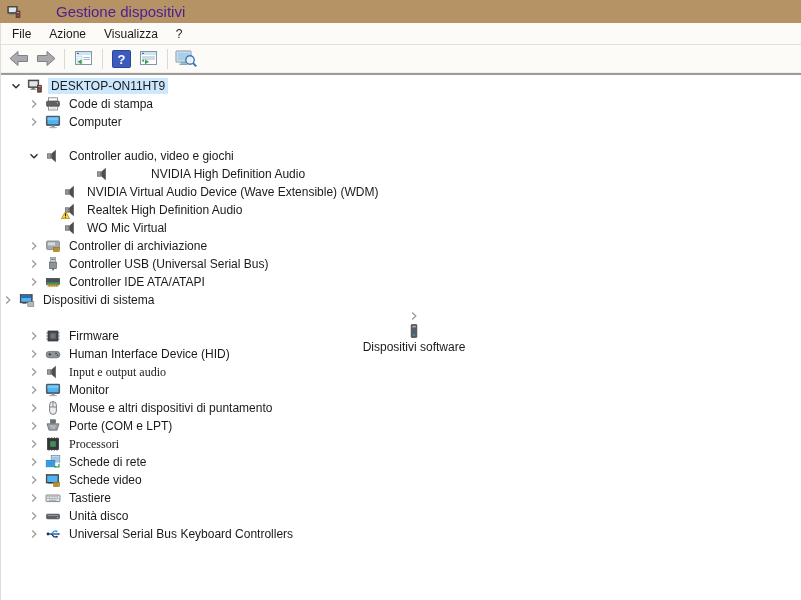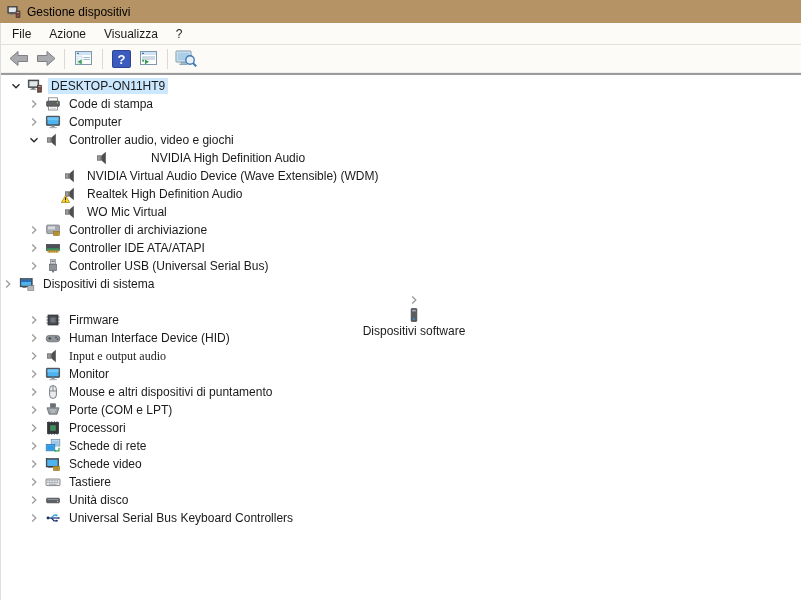--- a/index.html
+++ b/index.html
@@ -2,21 +2,21 @@
 <html><head>
 <meta charset="utf-8">
 <style>
   html,body{margin:0;padding:0;background:#fff;}
   .window{
     width:801px;height:600px;overflow:hidden;position:relative;
     font-family:"Liberation Sans",sans-serif;font-size:12px;color:#1a1a1a;background:#fff;
   }
   
   .titlebar{height:23px;display:flex;align-items:center;padding-left:7px;gap:6px;background:#b59364;}
-  .title-text{font-size:12px;color:#000000;}
+  .title-text{font-size:15px;color:#4c1d95;margin-left:29px;}
   
   .body{border-left:1px solid #dedede;box-sizing:border-box;height:577px;}
   
   .menubar{height:21px;display:flex;align-items:center;background:#fcfbf8;border-bottom:1px solid #e4e1db;padding-left:2px;}
   .menu-item{padding:2px 9px;cursor:default;}
   
   .toolbar{height:27px;display:flex;align-items:center;background:#fcfbf8;padding-left:5px;gap:2px;}
   .tb-btn{display:inline-flex;align-items:center;justify-content:center;width:25px;height:23px;}
   .tb-sep{width:1px;height:20px;background:#dcd9d4;margin:0 4px;flex:none;}
   .hr1{height:1px;background:#efede9;}
@@ -173,21 +173,21 @@
             <svg width="16" height="16" viewBox="0 0 16 16">
               <rect x="1.4" y="2.2" width="13.2" height="9.2" rx="0.6" fill="#3e4248" stroke="#2c2f33" stroke-width="0.6"></rect>
               <rect x="2.4" y="3.2" width="11.2" height="7.2" fill="#4fb3f0"></rect>
               <rect x="2.4" y="3.2" width="11.2" height="3" fill="#7fd0ff" opacity="0.7"></rect>
               <rect x="6.4" y="11.4" width="3.2" height="1.6" fill="#8b9096"></rect>
               <rect x="4.2" y="13" width="7.6" height="1.2" fill="#aeb3b9"></rect>
             </svg>
           </span>
           <span class="lbl">Computer</span>
         </div>
-        <div class="tree-row" style="padding-left: 26px;">
+        <div class="tree-row" style="padding-left: 26px; margin-top: 16px;">
           <span class="chev">
             <svg width="10" height="10" viewBox="0 0 10 10">
               <polyline points="1.5,3.2 5,6.8 8.5,3.2" fill="none" stroke="#262626" stroke-width="1.3"></polyline>
             </svg>
           </span>
           <span class="ic">
             <svg width="16" height="16" viewBox="0 0 16 16">
               <rect x="2.6" y="5.8" width="3.2" height="4.4" fill="#9b9b9b" stroke="#5c5c5c" stroke-width="0.7"></rect>
               <polygon points="6.2,5.8 10.8,1.8 10.8,14.2 6.2,10.2" fill="#4e4e4e"></polygon>
             </svg>
@@ -249,56 +249,56 @@
             <svg width="16" height="16" viewBox="0 0 16 16">
               <rect x="1.6" y="3" width="12.8" height="8.6" rx="1" fill="#a7abb0" stroke="#6e7378" stroke-width="0.7"></rect>
               <rect x="3" y="4.4" width="7" height="3" fill="#d7dadd"></rect>
               <rect x="8.6" y="9.4" width="5.8" height="4" fill="#caa23a" stroke="#8d6f1f" stroke-width="0.6"></rect>
               <line x1="9.8" y1="9.4" x2="9.8" y2="13.4" stroke="#8d6f1f" stroke-width="0.5"></line>
               <line x1="11.2" y1="9.4" x2="11.2" y2="13.4" stroke="#8d6f1f" stroke-width="0.5"></line>
               <line x1="12.6" y1="9.4" x2="12.6" y2="13.4" stroke="#8d6f1f" stroke-width="0.5"></line>
             </svg>
           </span>
           <span class="lbl">Controller di archiviazione</span>
+        </div>
+        <div class="tree-row" style="padding-left: 26px;">
+          <span class="chev">
+            <svg width="10" height="10" viewBox="0 0 10 10">
+              <polyline points="3.2,1.5 6.8,5 3.2,8.5" fill="none" stroke="#9b9b9b" stroke-width="1.3"></polyline>
+            </svg>
+          </span>
+          <span class="ic">
+            <svg width="16" height="16" viewBox="0 0 16 16">
+              <rect x="5.4" y="1.6" width="5.2" height="4.6" fill="#cfd3d7" stroke="#84898e" stroke-width="0.7"></rect>
+              <rect x="6.6" y="2.6" width="1.2" height="1.4" fill="#585d62"></rect>
+              <rect x="8.4" y="2.6" width="1.2" height="1.4" fill="#585d62"></rect>
+              <rect x="4.6" y="6.2" width="6.8" height="6.4" fill="#8e9399" stroke="#5b6066" stroke-width="0.7"></rect>
+              <rect x="7.2" y="12.6" width="1.6" height="1.8" fill="#5b6066"></rect>
+            </svg>
+          </span>
+          <span class="lbl">Controller USB (Universal Serial Bus)</span>
         </div>
         <div class="tree-row" style="padding-left: 26px;">
           <span class="chev">
             <svg width="10" height="10" viewBox="0 0 10 10">
               <polyline points="3.2,1.5 6.8,5 3.2,8.5" fill="none" stroke="#9b9b9b" stroke-width="1.3"></polyline>
             </svg>
           </span>
           <span class="ic">
             <svg width="16" height="16" viewBox="0 0 16 16">
               <rect x="1.4" y="4.4" width="13.2" height="6" fill="#4a5056" stroke="#2f3338" stroke-width="0.6"></rect>
               <rect x="1.4" y="8.2" width="13.2" height="2.2" fill="#3f8f5a"></rect>
               <rect x="2.4" y="10.4" width="11.2" height="2.2" fill="#caa23a"></rect>
               <line x1="4.4" y1="10.4" x2="4.4" y2="12.6" stroke="#8d6f1f" stroke-width="0.6"></line>
               <line x1="6.8" y1="10.4" x2="6.8" y2="12.6" stroke="#8d6f1f" stroke-width="0.6"></line>
               <line x1="9.2" y1="10.4" x2="9.2" y2="12.6" stroke="#8d6f1f" stroke-width="0.6"></line>
               <line x1="11.6" y1="10.4" x2="11.6" y2="12.6" stroke="#8d6f1f" stroke-width="0.6"></line>
             </svg>
           </span>
           <span class="lbl">Controller IDE ATA/ATAPI</span>
-        </div>
-        <div class="tree-row" style="padding-left: 26px;">
-          <span class="chev">
-            <svg width="10" height="10" viewBox="0 0 10 10">
-              <polyline points="3.2,1.5 6.8,5 3.2,8.5" fill="none" stroke="#9b9b9b" stroke-width="1.3"></polyline>
-            </svg>
-          </span>
-          <span class="ic">
-            <svg width="16" height="16" viewBox="0 0 16 16">
-              <rect x="5.4" y="1.6" width="5.2" height="4.6" fill="#cfd3d7" stroke="#84898e" stroke-width="0.7"></rect>
-              <rect x="6.6" y="2.6" width="1.2" height="1.4" fill="#585d62"></rect>
-              <rect x="8.4" y="2.6" width="1.2" height="1.4" fill="#585d62"></rect>
-              <rect x="4.6" y="6.2" width="6.8" height="6.4" fill="#8e9399" stroke="#5b6066" stroke-width="0.7"></rect>
-              <rect x="7.2" y="12.6" width="1.6" height="1.8" fill="#5b6066"></rect>
-            </svg>
-          </span>
-          <span class="lbl">Controller USB (Universal Serial Bus)</span>
         </div>
         <div class="tree-row" style="">
           <span class="chev">
             <svg width="10" height="10" viewBox="0 0 10 10">
               <polyline points="3.2,1.5 6.8,5 3.2,8.5" fill="none" stroke="#9b9b9b" stroke-width="1.3"></polyline>
             </svg>
           </span>
           <span class="ic">
             <svg width="16" height="16" viewBox="0 0 16 16">
               <rect x="1.2" y="2.6" width="12" height="8.2" fill="#3e4248" stroke="#2c2f33" stroke-width="0.6"></rect>
@@ -422,21 +422,21 @@
               <polygon points="2,5.8 14,5.8 12,12.2 4,12.2" fill="#9aa0a6" stroke="#5b6066" stroke-width="0.7"></polygon>
               <circle cx="6" cy="8" r="0.55" fill="#fff"></circle>
               <circle cx="8" cy="8" r="0.55" fill="#fff"></circle>
               <circle cx="10" cy="8" r="0.55" fill="#fff"></circle>
               <circle cx="7" cy="10" r="0.55" fill="#fff"></circle>
               <circle cx="9" cy="10" r="0.55" fill="#fff"></circle>
             </svg>
           </span>
           <span class="lbl">Porte (COM e LPT)</span>
         </div>
-        <div class="tree-row" style="padding-left: 26px;">
+        <div class="tree-row" style="padding-left: 26px; font-family: Liberation Serif, serif;">
           <span class="chev">
             <svg width="10" height="10" viewBox="0 0 10 10">
               <polyline points="3.2,1.5 6.8,5 3.2,8.5" fill="none" stroke="#9b9b9b" stroke-width="1.3"></polyline>
             </svg>
           </span>
           <span class="ic">
             <svg width="16" height="16" viewBox="0 0 16 16">
               <g stroke="#84898e" stroke-width="1">
                 <line x1="4" y1="1" x2="4" y2="2.8"></line>
                 <line x1="6.7" y1="1" x2="6.7" y2="2.8"></line>

